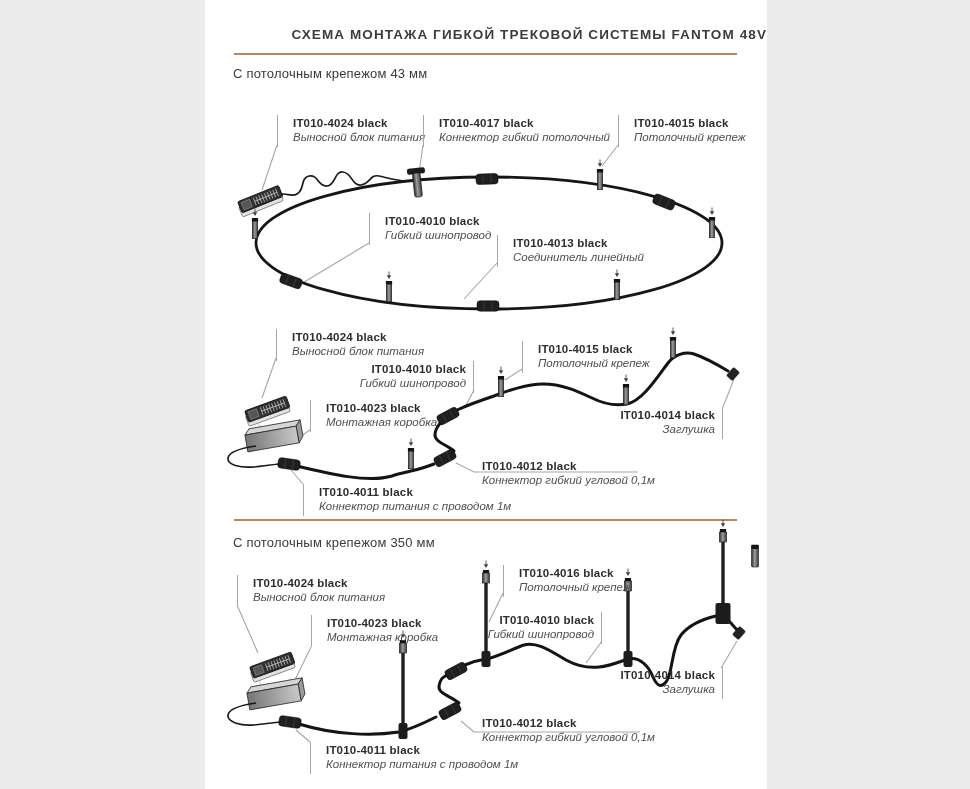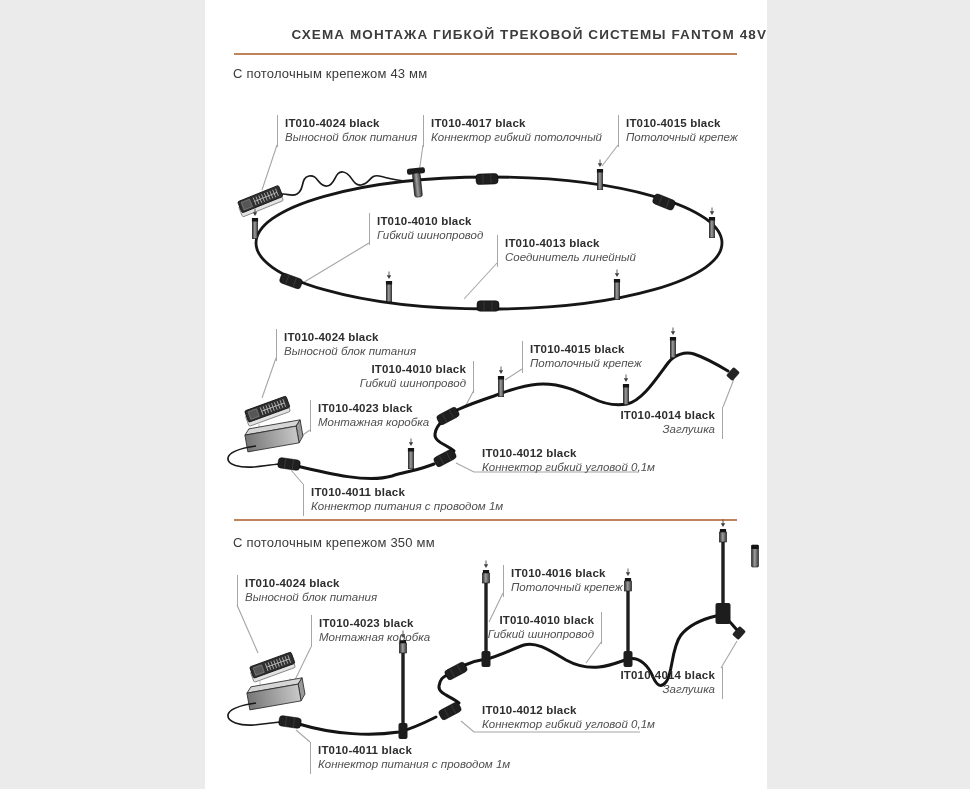--- a/index.html
+++ b/index.html
@@ -16,25 +16,25 @@
   .divider{position:absolute;height:2px;background:#c0835c;left:234px;width:503px;}
   .divider.d1{top:53px;}
   .divider.d2{top:519px;}
   .section-heading{
     position:absolute;left:233px;font-size:13px;color:#3a3a3a;white-space:nowrap;letter-spacing:.2px;
   }
   .section-heading.s1{top:66px;}
   .section-heading.s2{top:535px;}
   svg.art{position:absolute;left:0;top:0;}
   .lbl{
-    position:absolute;border-left:1.2px solid #a6a6a6;padding:1px 0 2px 7px;
+    position:absolute;border-left:1.2px solid #a6a6a6;padding:1px 0 2px 15px;
     font-size:11.5px;line-height:1.24;white-space:nowrap;
   }
   .lbl.r{border-left:none;border-right:1.2px solid #a6a6a6;padding:1px 7px 2px 0;text-align:right;}
-  .lbl.plain{border:none;padding:0;}
+  .lbl.plain{border:none;padding:0;margin-top:13px;}
   .lbl .code{font-weight:bold;color:#2d2d2d;letter-spacing:.2px;}
   .lbl .desc{color:#4f4f4f;font-style:italic;}
 </style>
 </head>
 <body>
 
 <div class="panel"></div>
 
 <div class="page-title">СХЕМА МОНТАЖА ГИБКОЙ ТРЕКОВОЙ СИСТЕМЫ FANTOM 48V</div>
 <div class="divider d1"></div>

